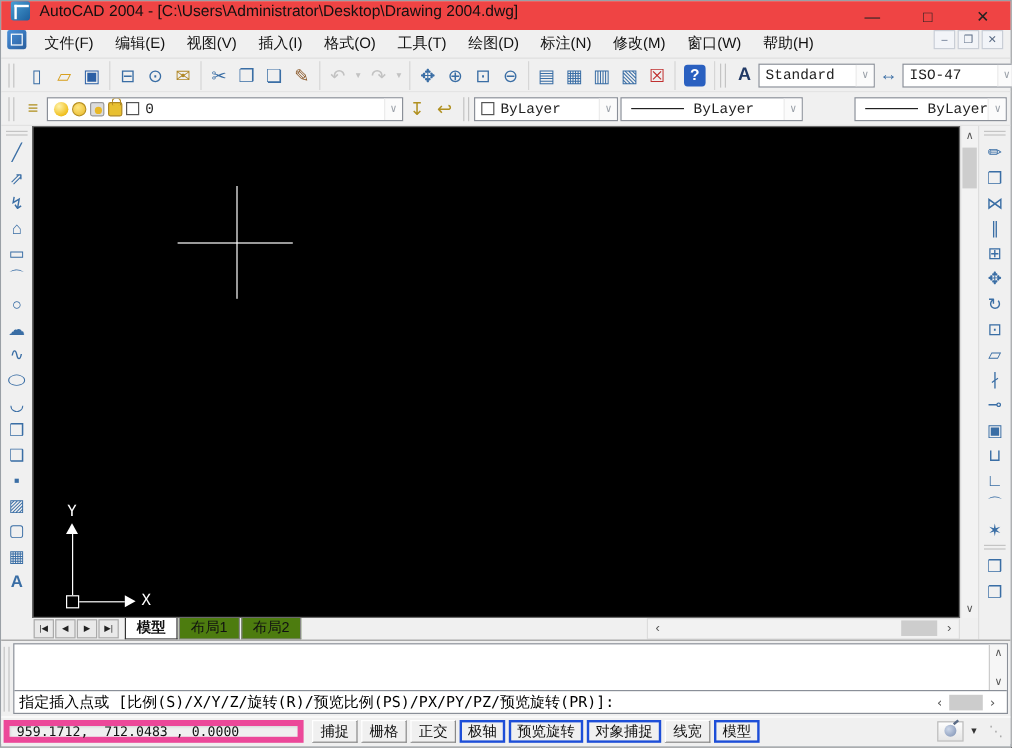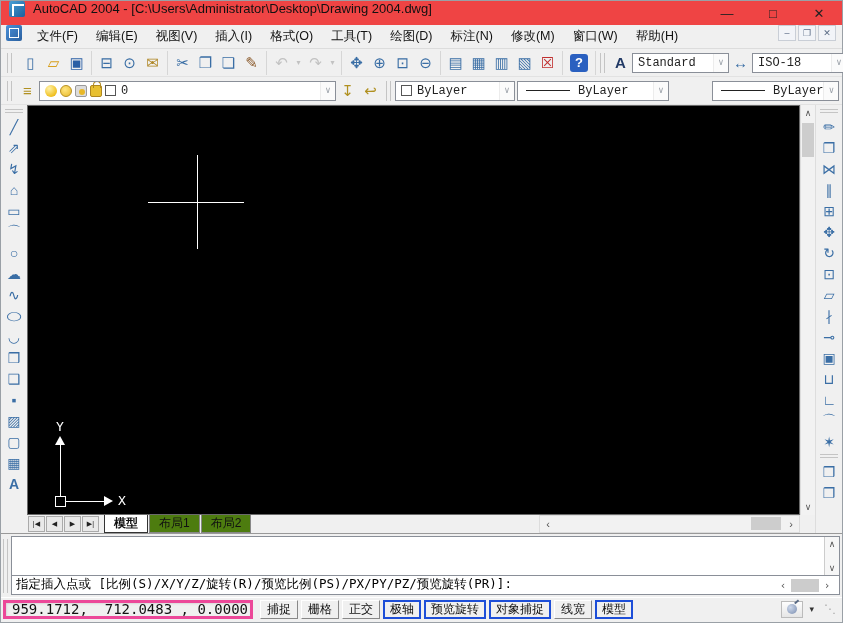--- a/index.html
+++ b/index.html
@@ -100,30 +100,30 @@
   .corner{height:18px;background:#f0f0f0}
 
   
   .cmd{height:64px;background:#f0f0f0;border-top:1px solid #999;display:flex;padding:2px;flex:0 0 auto}
   .cmd-grip{width:5px;height:54px;border-left:1px solid #c4c4c4;border-right:1px solid #c4c4c4;align-self:center;margin-right:3px}
   .cmd-box{flex:1;display:flex;flex-direction:column;border:1px solid #8a8f98;background:#fff}
   .cmd-hist{flex:1;display:flex;overflow:hidden}
   .cmd-lines{flex:1;font-family:"DejaVu Sans Mono",monospace;font-size:12.5px;line-height:17px;padding:2px 4px;white-space:pre;overflow:hidden}
   .cmd-vscroll{width:15px;border-left:1px solid #ccc;background:#f6f6f6;display:flex;flex-direction:column;justify-content:space-between}
   .cmd-vs-arrow{height:14px;display:flex;align-items:center;justify-content:center;font-size:9px;color:#555}
-  .cmd-input{height:19px;border-top:1px solid #8a8f98;display:flex;
+  .cmd-input{height:19px;border-top:1px solid #8a8f98;display:flex;align-items:center;
     font-family:"DejaVu Sans Mono",monospace;font-size:12.5px;padding:0 4px;white-space:pre;overflow:hidden}
   .cmd-hscroll{margin-left:auto;display:flex;align-items:center;flex:0 0 auto}
   .cmd-hs-arrow{width:16px;display:flex;align-items:center;justify-content:center;font-size:11px;color:#555}
   .cmd-hs-thumb{width:28px;height:13px;background:#ccc}
 
   
   .status{height:23px;display:flex;align-items:center;background:#f0f0f0;border-top:1px solid #fff;padding:0 2px;flex:0 0 auto}
-  .coords{width:250px;height:19px;border:3px solid #ec4899;box-shadow:inset 1px 1px 2px #d8d8d8;background:#f0f0f0;
-    font-family:"DejaVu Sans Mono",monospace;font-size:14px;color:#111;display:flex;align-items:center;padding-left:6px;white-space:pre}
+  .coords{width:250px;height:19px;border:5px solid #ec4899;box-shadow:inset 1px 1px 2px #d8d8d8;background:#f0f0f0;
+    font-family:"DejaVu Sans Mono",monospace;font-size:11px;color:#111;display:flex;align-items:center;padding-left:6px;white-space:pre}
   .sbtns{display:flex;gap:3px;margin-left:7px}
   .sbtn{height:19px;padding:0 6px;font-size:12px;color:#111;display:flex;align-items:center;background:#f0f0f0;
     border:1px solid #888;border-top-color:#fff;border-left-color:#fff}
   .sbtn.on{border:2px solid #1d4ed8;padding:0 5px}
   .stat-right{margin-left:auto;display:flex;align-items:center;gap:6px;padding-right:4px}
   .satellite{width:22px;height:17px;border:1px solid #bbb;background:linear-gradient(#fdfdfd,#e6e6e6);display:flex;align-items:center;justify-content:center}
   .dish{width:10px;height:10px;border-radius:50%;background:radial-gradient(circle at 35% 35%,#cdd8ea,#7a8db0);position:relative}
   .dish::after{content:"";position:absolute;right:-2px;top:-3px;width:5px;height:1.5px;background:#5a6b85;transform:rotate(-40deg)}
   .sdrop{font-size:9px;color:#333}
   .sgrip{font-size:12px;color:#aaa;margin-left:4px}
@@ -216,21 +216,21 @@
       </span>
     <span class="styles-tb" data-name="styles-toolbar">
       <span class="grip" data-name="toolbar-grip"></span>
       <span class="tbi" data-name="text-style-icon">A</span>
       <span class="combo c-textstyle" data-name="text-style-select">
         <span data-name="text-style-value">Standard</span>
         <span class="arr" data-name="chevron-down-icon">∨</span>
       </span>
       <span class="tbi" data-name="dim-style-icon">↔</span>
       <span class="combo c-dimstyle" data-name="dim-style-select">
-        <span data-name="dim-style-value">ISO-18</span>
+        <span data-name="dim-style-value">ISO-47</span>
         <span class="arr" data-name="chevron-down-icon">∨</span>
       </span>
     </span>
   </div>
 
   <div class="tbrow" data-name="layers-toolbar">
     <span class="grip" data-name="toolbar-grip"></span>
     <span class="tbi" data-name="layers-icon">≡</span>
     <span class="combo c-layer" data-name="layer-select">
       <span class="lmini bulb" data-name="layer-on-icon"></span>

